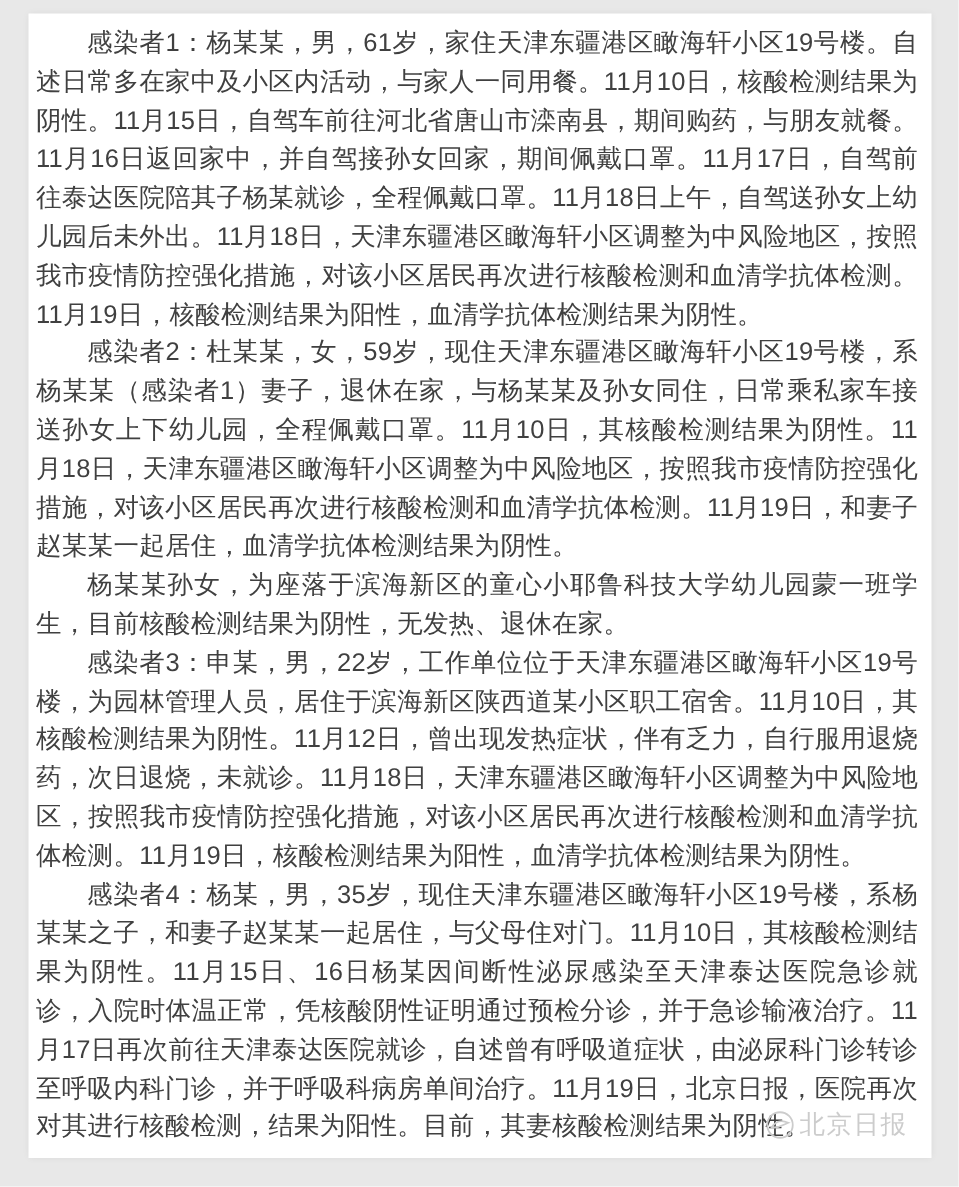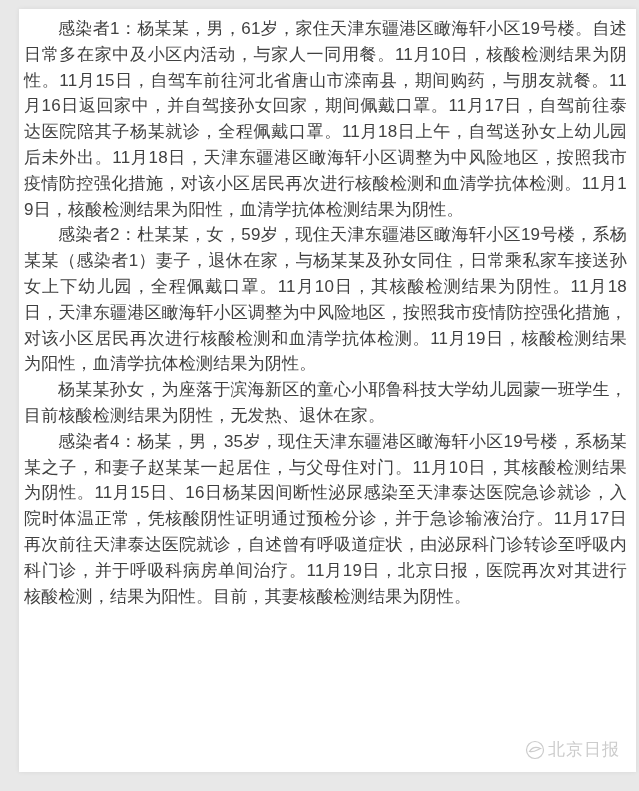--- a/index.html
+++ b/index.html
@@ -15,21 +15,20 @@
     position: relative;
   }
   .card {
     position: absolute;
     left: 19px;
     top: 9px;
     width: 602px;
     height: 763px;
     background: #ffffff;
     box-shadow: 0 0 5px rgba(0,0,0,0.07);
-    padding-left: 15px;
   }
   .content {
     position: absolute;
     left: 0;
     top: 0;
     right: 0;
     padding: 7px 9px 0 5px;
     font-size: 17px;
     line-height: 25.8px;
     color: #404040;
@@ -68,22 +67,23 @@
   .wm-text {
     white-space: nowrap;
   }
 </style>
 </head>
 <body>
 
 <div class="card">
   <div class="content">
     <p>感染者1：杨某某，男，61岁，家住天津东疆港区瞰海轩小区19号楼。自述日常多在家中及小区内活动，与家人一同用餐。11月10日，核酸检测结果为阴性。11月15日，自驾车前往河北省唐山市滦南县，期间购药，与朋友就餐。11月16日返回家中，并自驾接孙女回家，期间佩戴口罩。11月17日，自驾前往泰达医院陪其子杨某就诊，全程佩戴口罩。11月18日上午，自驾送孙女上幼儿园后未外出。11月18日，天津东疆港区瞰海轩小区调整为中风险地区，按照我市疫情防控强化措施，对该小区居民再次进行核酸检测和血清学抗体检测。11月19日，核酸检测结果为阳性，血清学抗体检测结果为阴性。</p>
-    <p>感染者2：杜某某，女，59岁，现住天津东疆港区瞰海轩小区19号楼，系杨某某（感染者1）妻子，退休在家，与杨某某及孙女同住，日常乘私家车接送孙女上下幼儿园，全程佩戴口罩。11月10日，其核酸检测结果为阴性。11月18日，天津东疆港区瞰海轩小区调整为中风险地区，按照我市疫情防控强化措施，对该小区居民再次进行核酸检测和血清学抗体检测。11月19日，核酸检测结果为阳性，血清学抗体检测结果为阴性。</p>
+    <p>感染者2：杜某某，女，59岁，现住天津东疆港区瞰海轩小区19号楼，系杨某某（感染者1）妻子，退休在家，与杨某某及孙女同住，日常乘私家车接送孙女上下幼儿园，全程佩戴口罩。11月10日，其核酸检测结果为阴性。11月18日，天津东疆港区瞰海轩小区调整为中风险地区，按照我市疫情防控强化措施，对该小区居民再次进行核酸检测和血清学抗体检测。11月19日，和妻子赵某某一起居住，血清学抗体检测结果为阴性。</p>
     <p>杨某某孙女，为座落于滨海新区的童心小耶鲁科技大学幼儿园蒙一班学生，目前核酸检测结果为阴性，无发热、退休在家。</p>
+    <p>感染者3：申某，男，22岁，工作单位位于天津东疆港区瞰海轩小区19号楼，为园林管理人员，居住于滨海新区陕西道某小区职工宿舍。11月10日，其核酸检测结果为阴性。11月12日，曾出现发热症状，伴有乏力，自行服用退烧药，次日退烧，未就诊。11月18日，天津东疆港区瞰海轩小区调整为中风险地区，按照我市疫情防控强化措施，对该小区居民再次进行核酸检测和血清学抗体检测。11月19日，核酸检测结果为阳性，血清学抗体检测结果为阴性。</p>
     <p>感染者4：杨某，男，35岁，现住天津东疆港区瞰海轩小区19号楼，系杨某某之子，和妻子赵某某一起居住，与父母住对门。11月10日，其核酸检测结果为阴性。11月15日、16日杨某因间断性泌尿感染至天津泰达医院急诊就诊，入院时体温正常，凭核酸阴性证明通过预检分诊，并于急诊输液治疗。11月17日再次前往天津泰达医院就诊，自述曾有呼吸道症状，由泌尿科门诊转诊至呼吸内科门诊，并于呼吸科病房单间治疗。11月19日，北京日报，医院再次对其进行核酸检测，结果为阳性。目前，其妻核酸检测结果为阴性。</p>
   </div>
 
   <div class="watermark">
     <span class="wm-icon">
       <svg viewBox="0 0 20 20" xmlns="http://www.w3.org/2000/svg" fill="none" stroke="#cccccc" stroke-width="1.2">
         <circle cx="10" cy="10" r="8.5"></circle>
         <path d="M4.5 11.5 C 7 7.5, 11 6.5, 15.5 8.5 C 12.5 9.5, 9.5 12.5, 4.5 11.5 Z"></path>
       </svg>
     </span>

